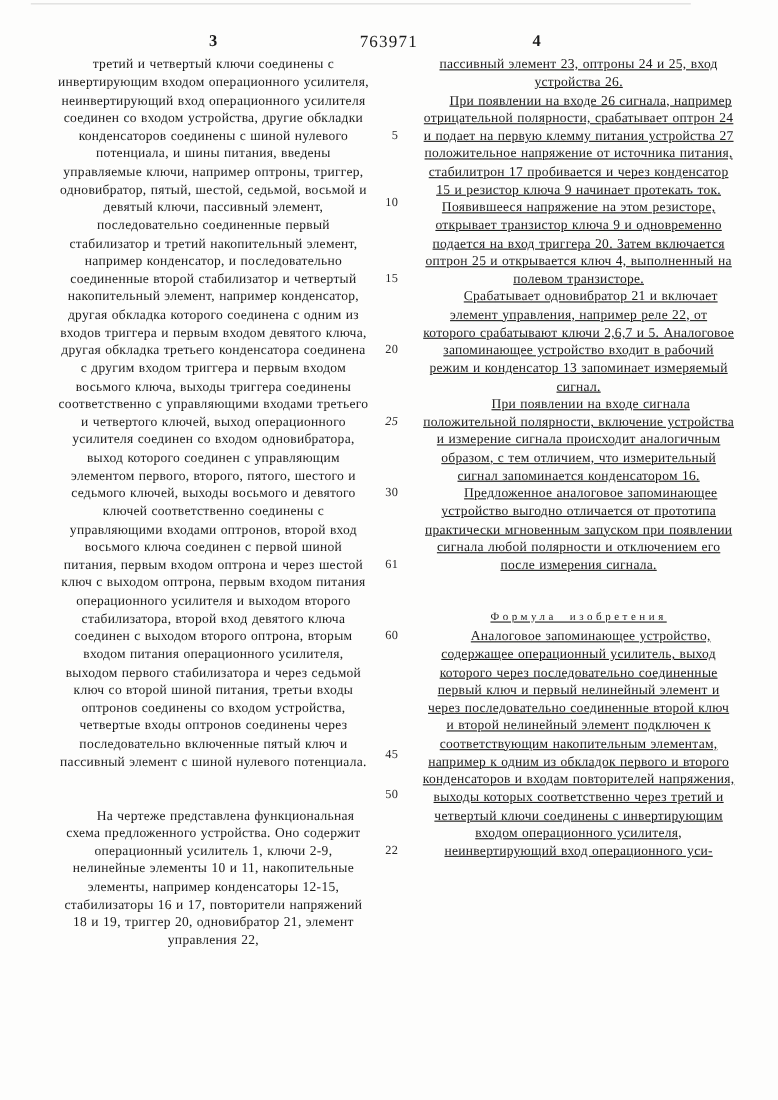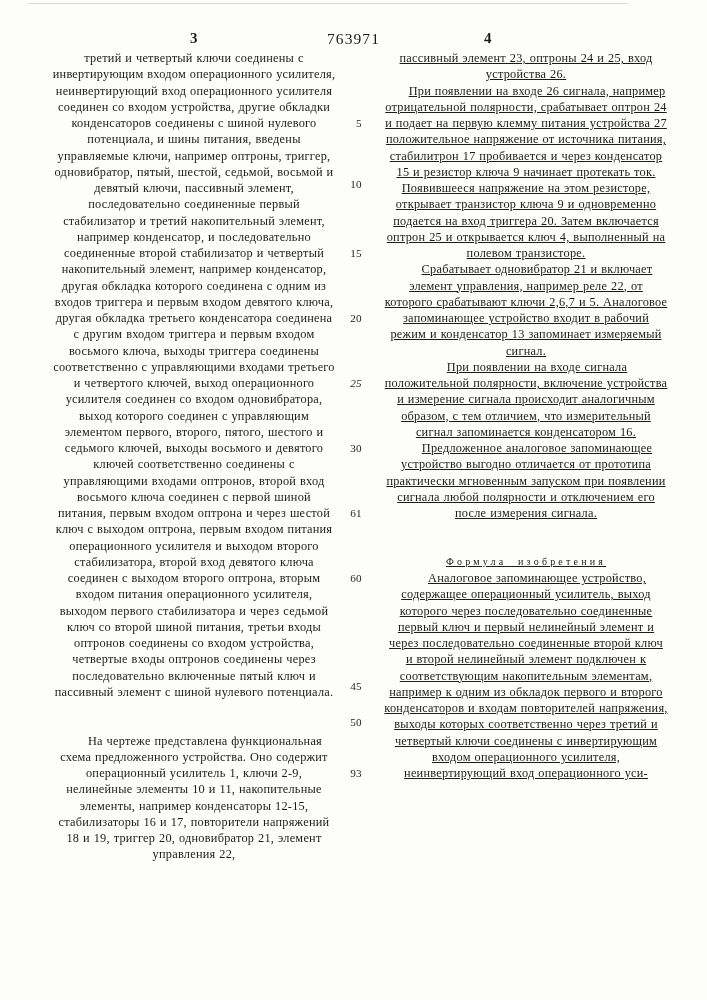--- a/index.html
+++ b/index.html
@@ -139,16 +139,16 @@
     <div class="num" style="top: 67px;">5</div>
     <div class="num" style="top: 128px;">10</div>
     <div class="num" style="top: 197px;">15</div>
     <div class="num" style="top: 262px; text-align: right;">20</div>
     <div class="num" style="top: 327px; font-style: italic;">25</div>
     <div class="num" style="top: 392px;">30</div>
     <div class="num" style="top: 457px;">61</div>
     <div class="num" style="top: 522px;">60</div>
     <div class="num" style="top: 587px; margin-top: 43px;">45</div>
     <div class="num" style="top: 652px; margin-top: 14px;">50</div>
-    <div class="num" style="top: 717px;">93</div>
+    <div class="num" style="top: 717px;">22</div>
   </div>
 
 </div>
 
 </body></html>

